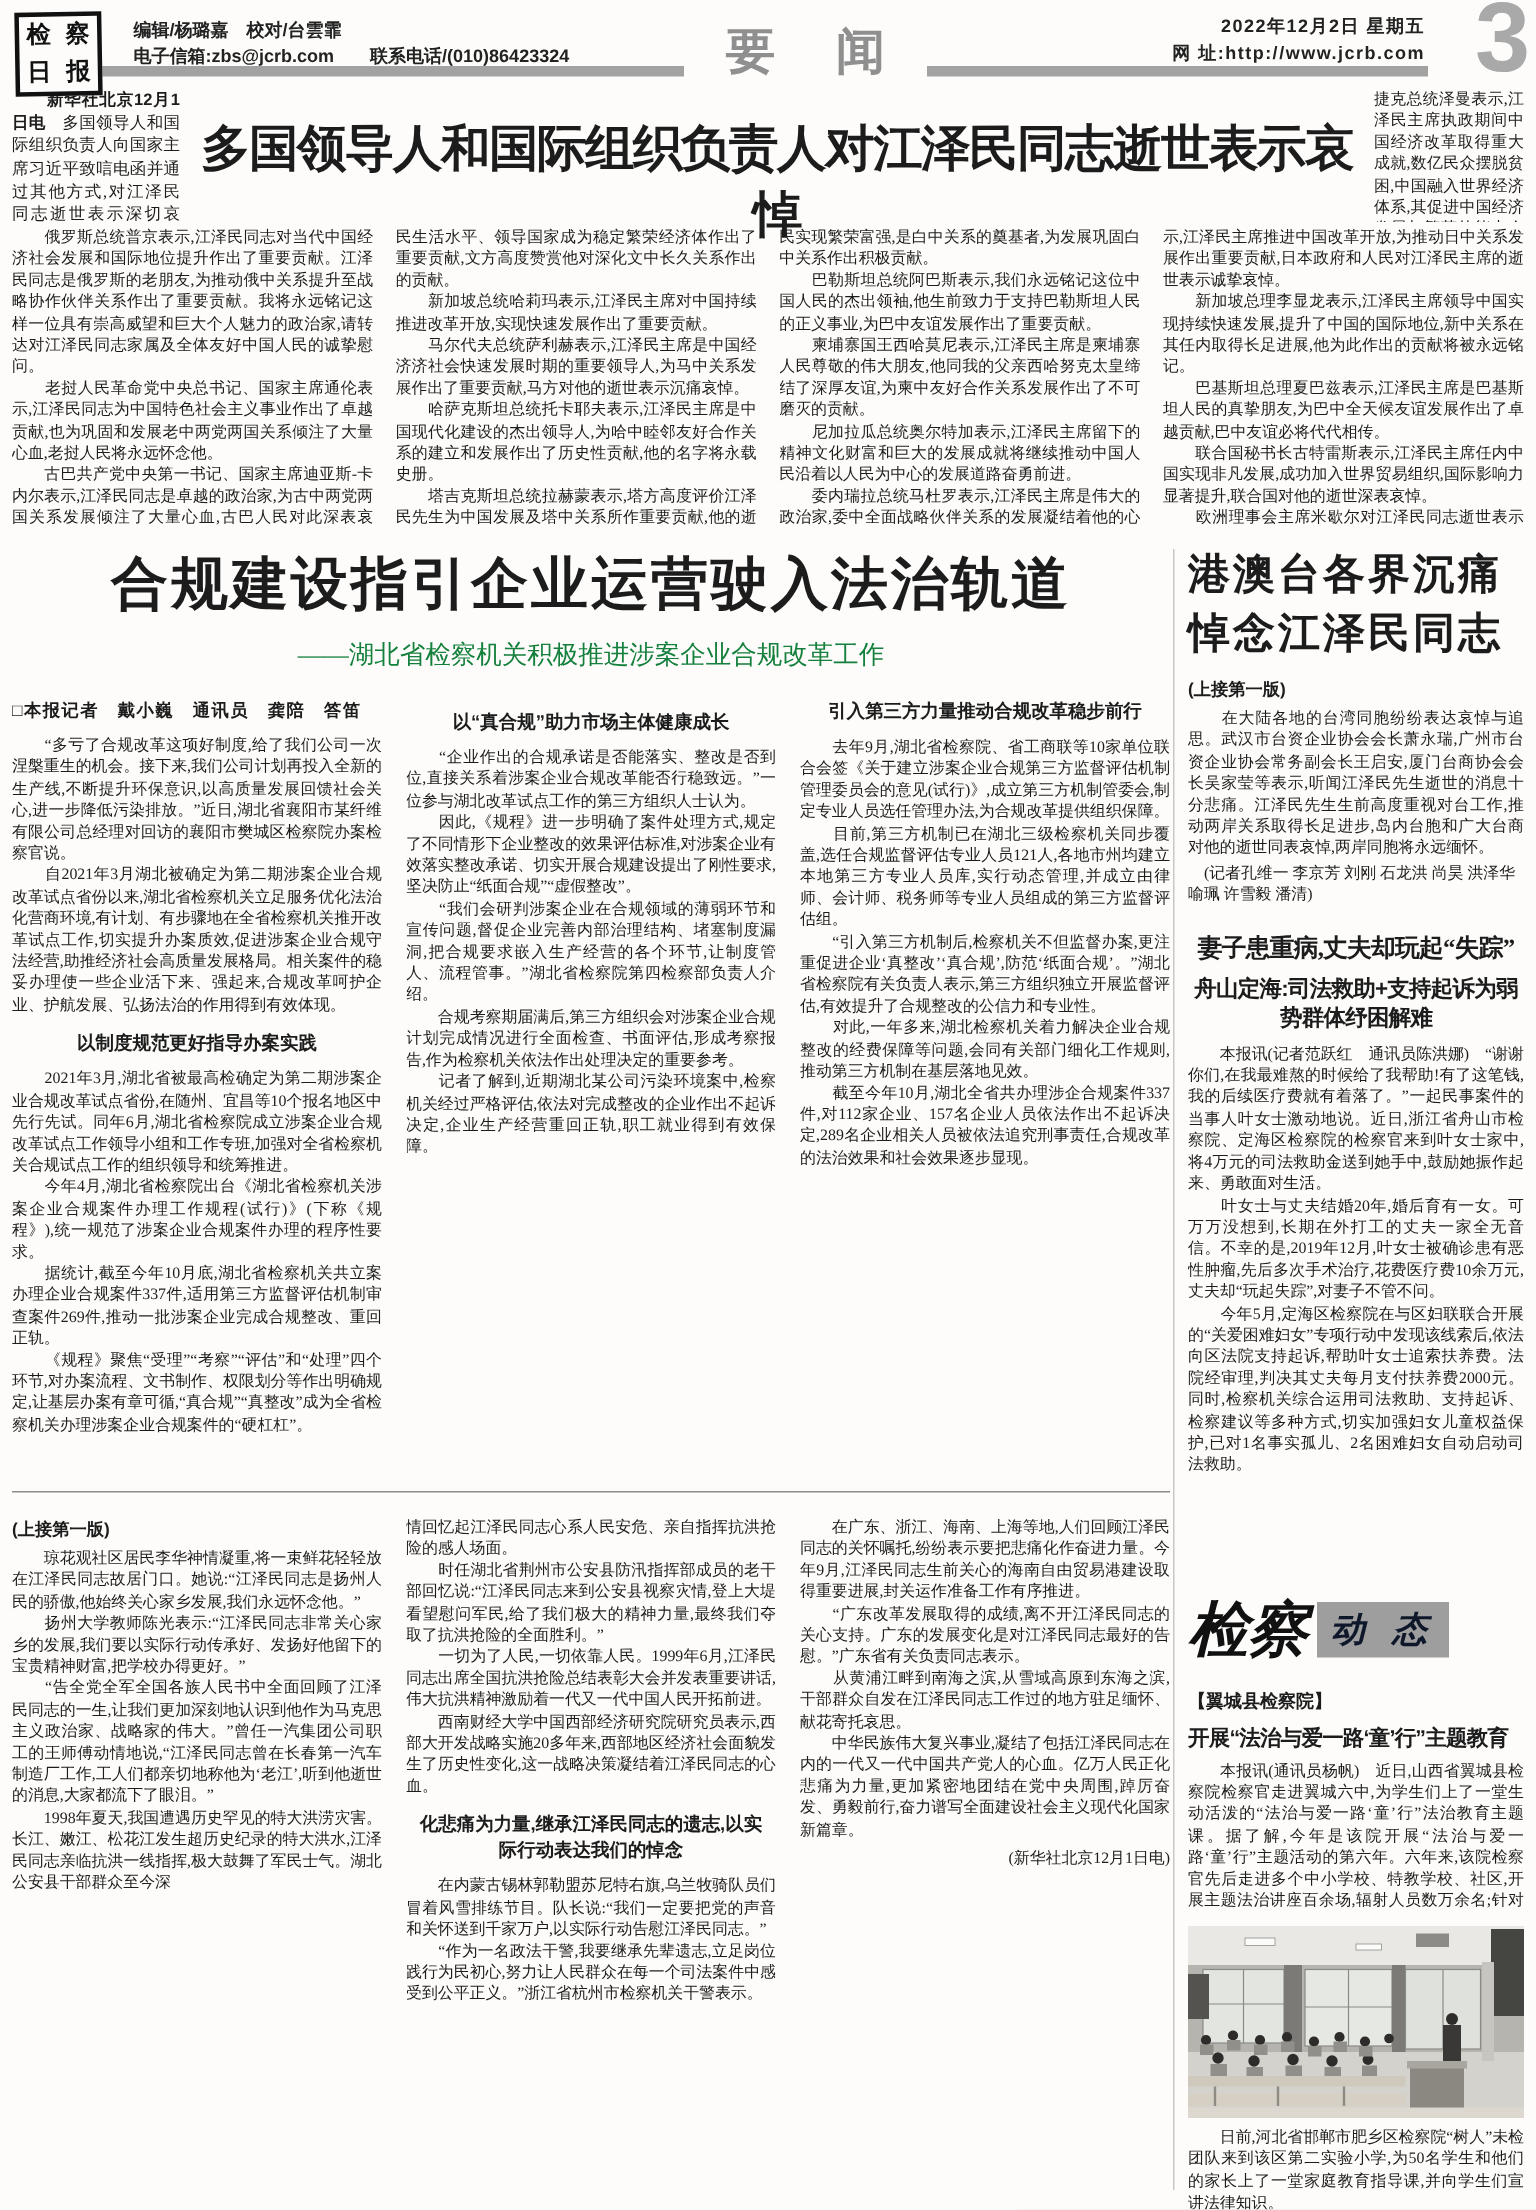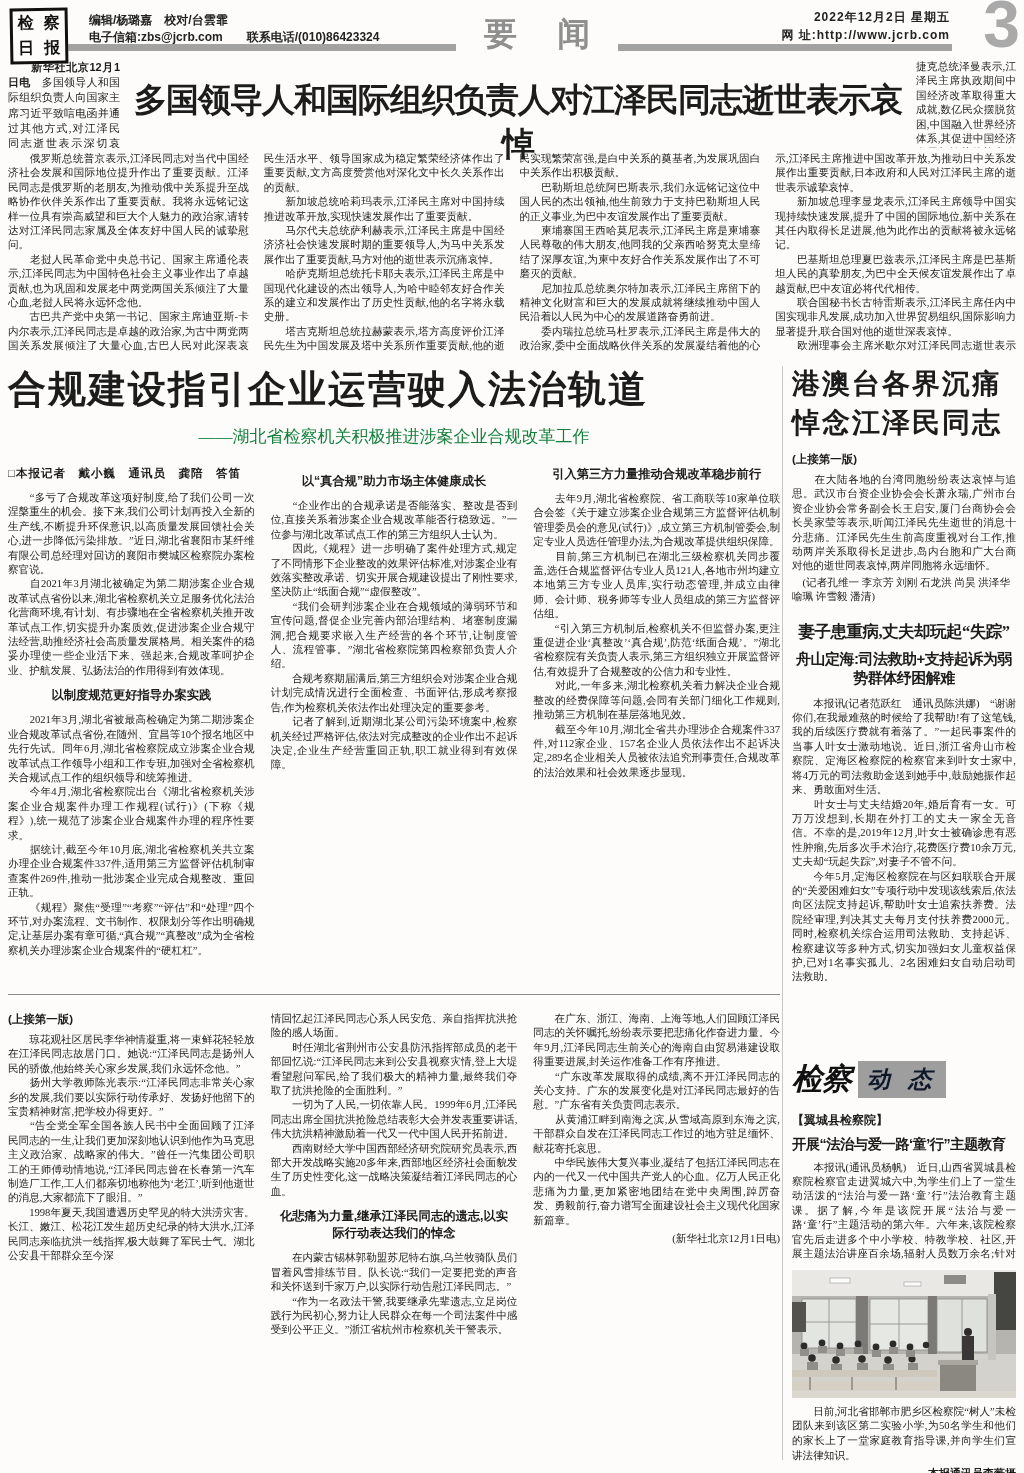--- a/index.html
+++ b/index.html
@@ -32,21 +32,21 @@
   .ts-lead{width:112px;font-size:11px;line-height:15.2px;text-align:justify;overflow:hidden;}
   .ts-lead b{font-family:"Liberation Sans","DejaVu Sans",sans-serif;}
   .ts-headline{flex:1;text-align:center;font-size:33px;font-weight:900;letter-spacing:-1px;
                padding-top:18px;line-height:44px;}
   .ts-right{width:100px;font-size:10.6px;line-height:14.4px;text-align:justify;overflow:hidden;white-space:pre-line;}
   .ts-row2{position:absolute;left:8px;top:152px;width:1008px;height:202px;display:flex;gap:15px;}
   .ts-row2 .coltxt{flex:1;}
 
   
   .cp{position:absolute;left:8px;top:364px;width:772px;}
-  .cp-headline{text-align:left;font-size:38px;font-weight:900;letter-spacing:2px;}
+  .cp-headline{text-align:center;font-size:38px;font-weight:900;letter-spacing:2px;}
   .cp-subtitle{text-align:center;font-size:17px;margin-top:10px;color:#15803d;}
   .cp-cols{display:flex;gap:16px;margin-top:16px;height:502px;overflow:hidden;}
   .cp-cols .cpcol{flex:1;overflow:hidden;}
   .byline{font-family:"Liberation Sans","DejaVu Sans",sans-serif;font-weight:bold;font-size:11.5px;
           letter-spacing:1px;margin:2px 0 10px;}
 
   .divider-h{position:absolute;left:8px;top:994px;width:772px;border-top:1.5px solid #8c8c8c;}
 
   
   .ct{position:absolute;left:8px;top:1012px;width:772px;height:452px;display:flex;gap:16px;overflow:hidden;}
@@ -59,21 +59,21 @@
   .sb{position:absolute;left:792px;top:364px;width:224px;}
   .hk-headline{font-size:28px;font-weight:900;line-height:39px;text-align:left;letter-spacing:2px;}
   .hk-body{margin-top:4px;}
   .reporters{font-size:10.6px;line-height:14.4px;margin-top:2px;white-space:pre-line;}
   .wife{margin-top:16px;}
   .wife-headline{font-size:16.5px;font-weight:900;white-space:nowrap;letter-spacing:-0.5px;text-align:center;}
   .wife-subtitle{font-size:15px;font-weight:700;text-align:center;margin-top:7px;
                  font-family:"Liberation Sans","DejaVu Sans",sans-serif;letter-spacing:-0.5px;}
   .wife-body{margin-top:9px;height:352px;}
   .dongtai{margin-top:10px;display:flex;align-items:center;}
-  .dt-black{font-size:30px;font-weight:900;font-style:italic;
+  .dt-black{font-size:40px;font-weight:900;font-style:italic;
             font-family:"Liberation Sans","DejaVu Sans",sans-serif;color:#111;}
   .dt-badge{background:#9e9e9e;color:#0f172a;font-size:23px;font-weight:900;font-style:italic;
             font-family:"Liberation Sans","DejaVu Sans",sans-serif;padding:3px 9px;margin-left:6px;letter-spacing:6px;}
   .court{margin-top:12px;font-family:"Liberation Sans","DejaVu Sans",sans-serif;font-weight:bold;font-size:12px;}
   .dt-headline{margin-top:6px;font-family:"Liberation Sans","DejaVu Sans",sans-serif;font-weight:900;
                font-size:14.3px;letter-spacing:-0.5px;white-space:nowrap;}
   .dt-body{margin-top:7px;height:100px;}
   .photo{margin-top:9px;width:224px;height:128px;display:block;}
   .caption{margin-top:7px;font-size:10.6px;line-height:14.8px;text-align:justify;white-space:pre-line;}
   .credit{text-align:right;font-family:"Liberation Sans","DejaVu Sans",sans-serif;font-weight:bold;

